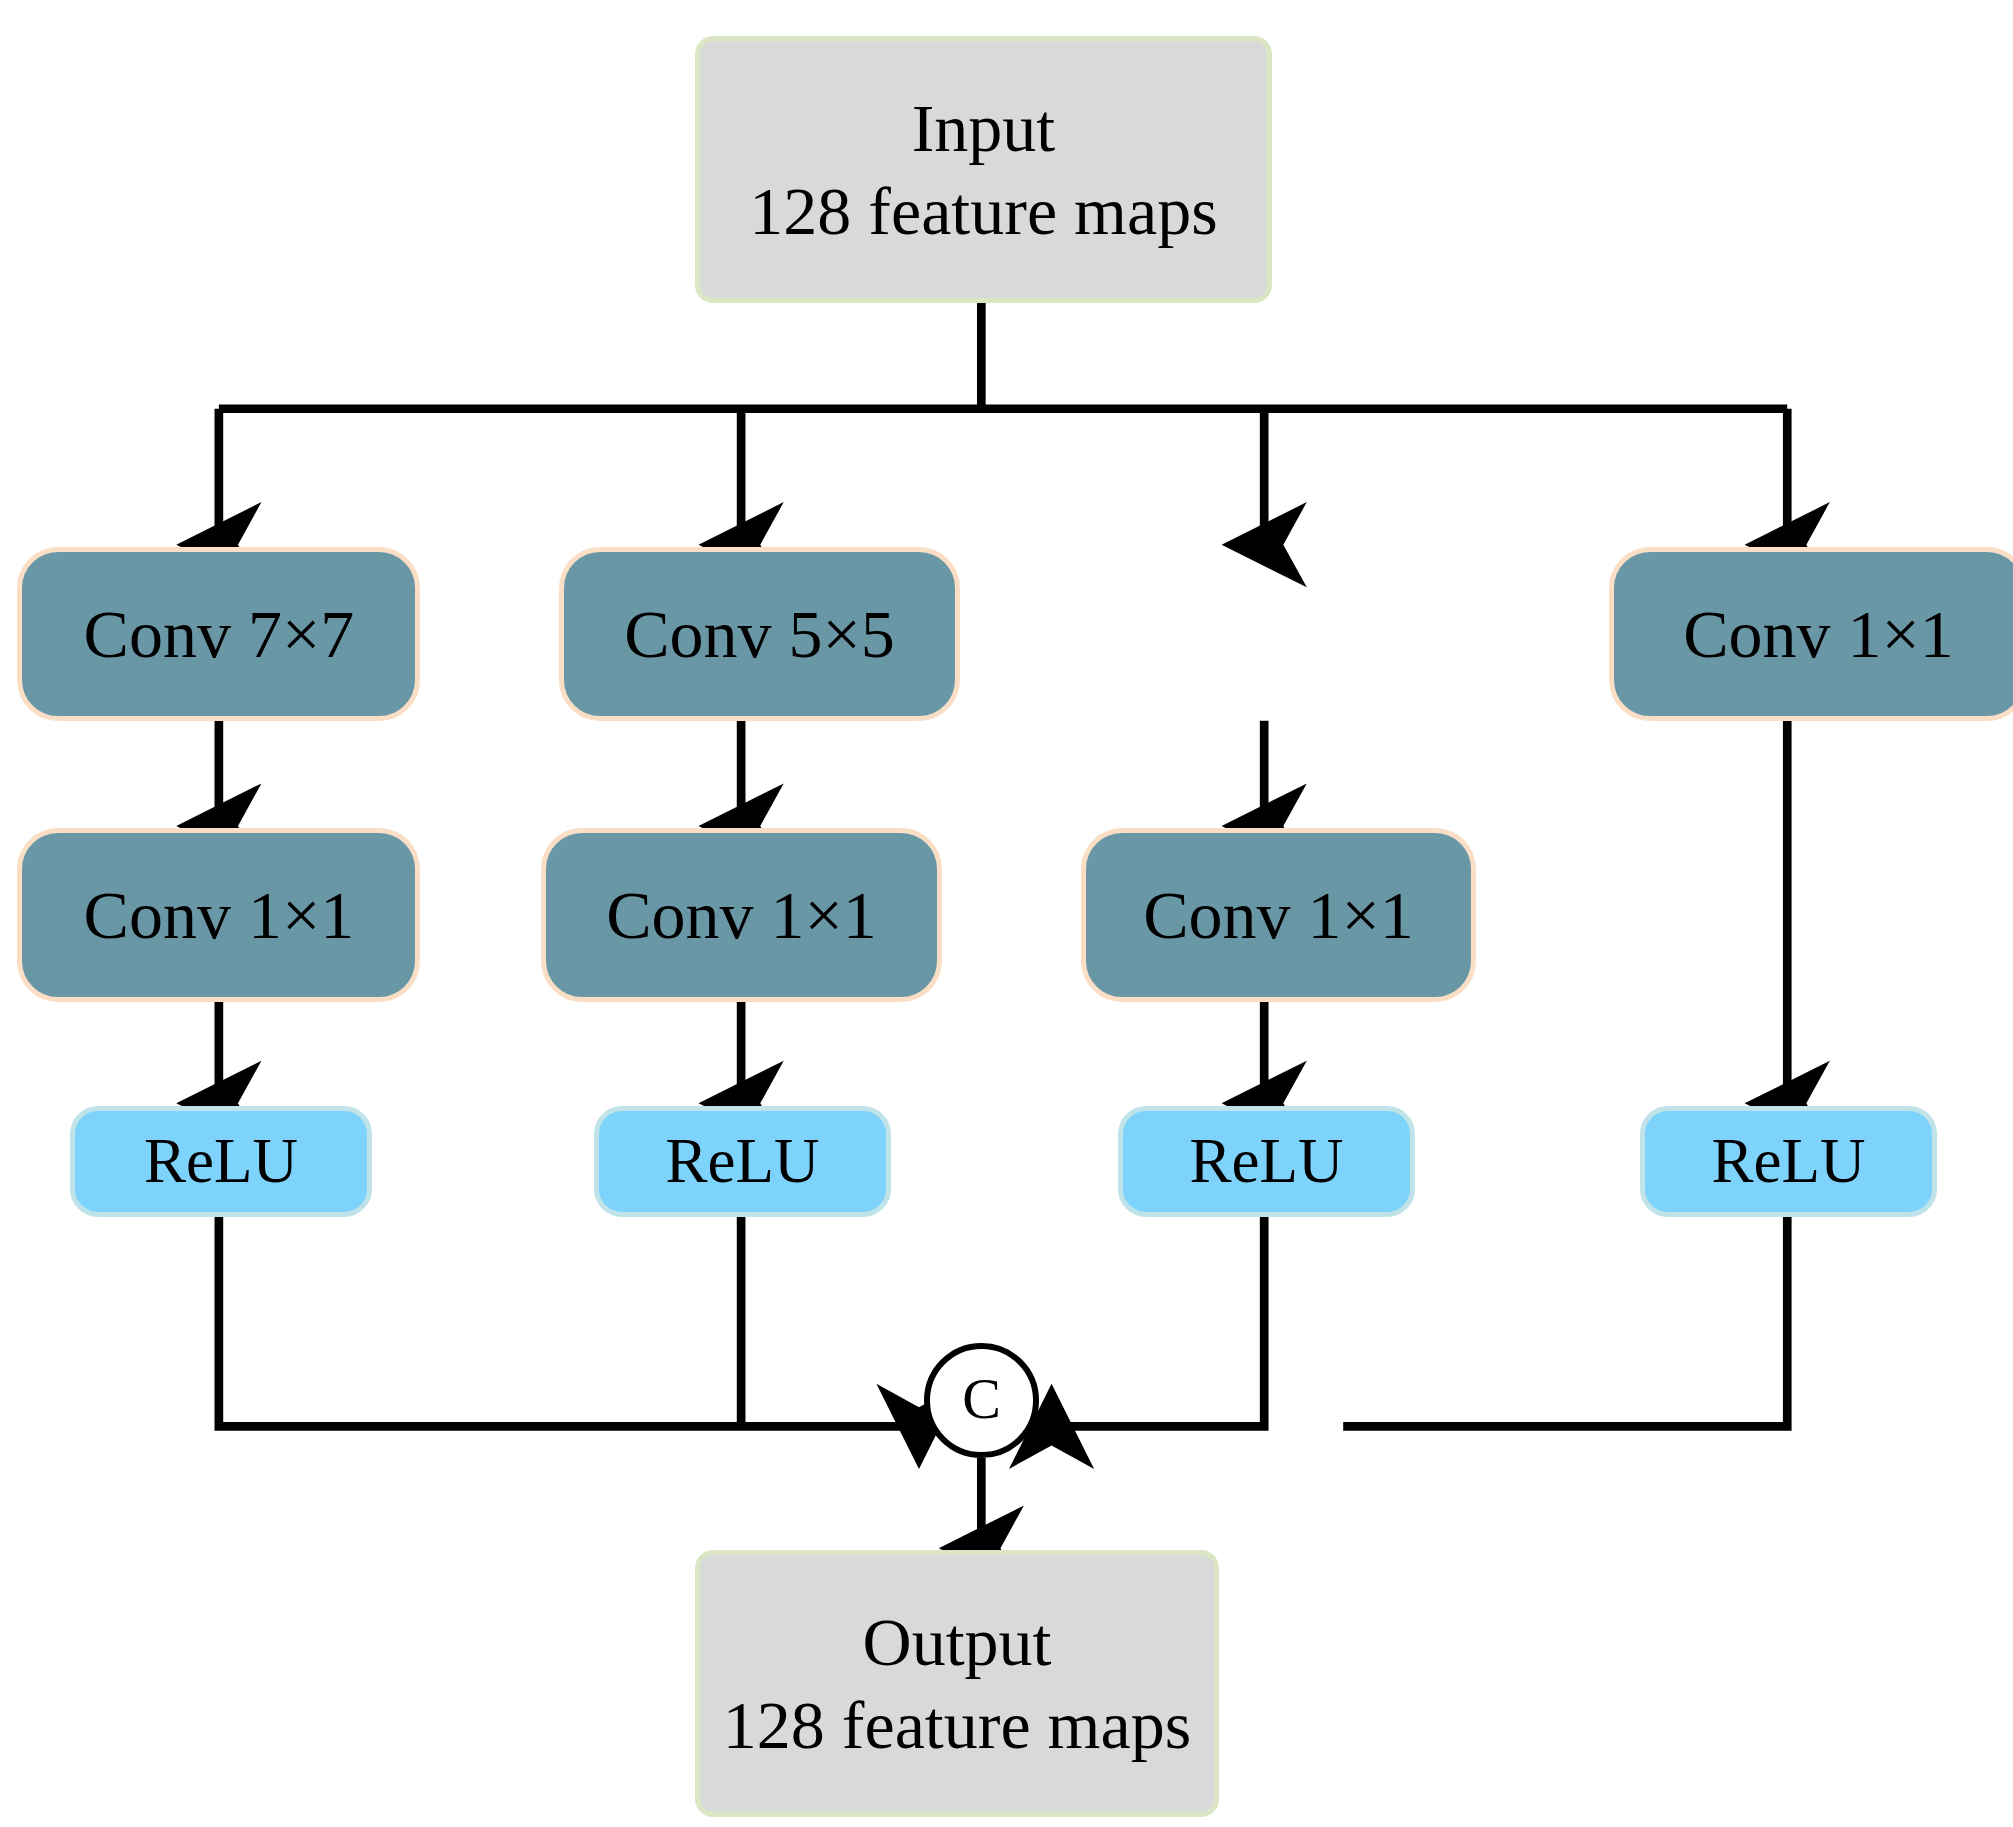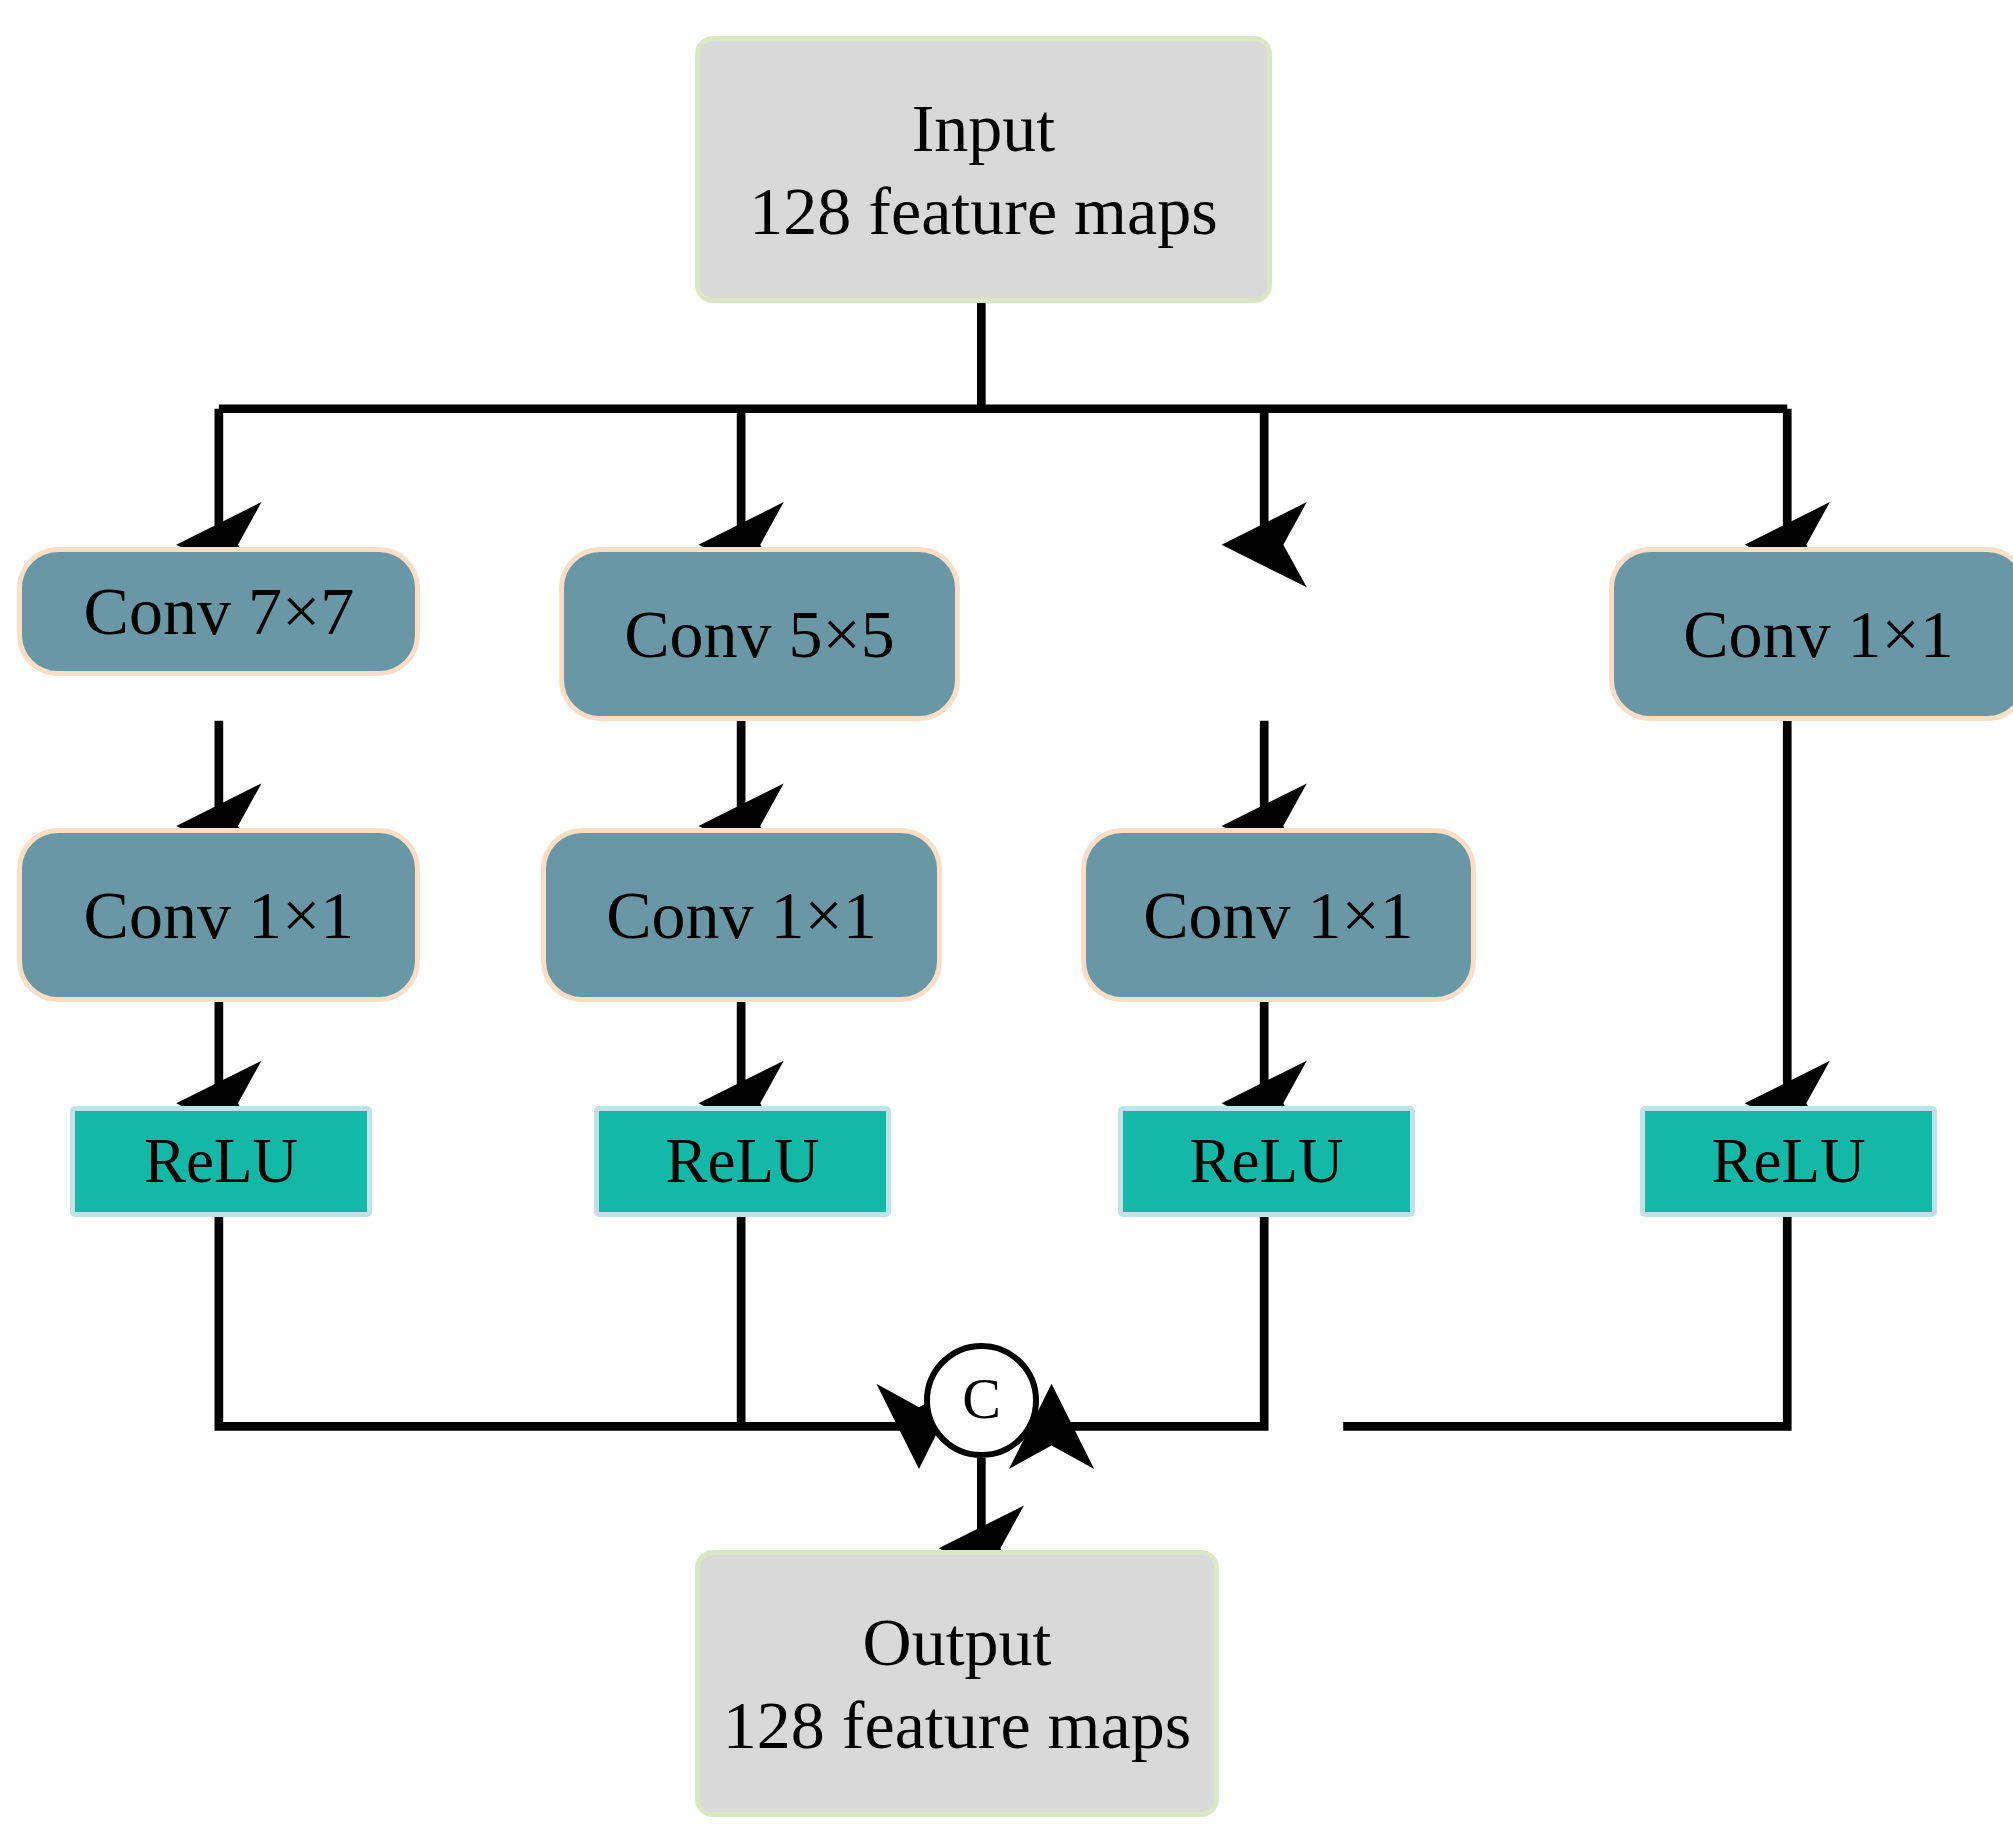--- a/index.html
+++ b/index.html
@@ -43,23 +43,23 @@
     border-radius: 18px;
     font-size: 68px;
   }
   .node-conv {
     background: #6a97a6;
     border: 5.5px solid #fadfc6;
     border-radius: 41px;
     font-size: 68px;
   }
   .node-relu {
-    background: #14b8a6;
+    background: #7dd3fc;
     border: 5.5px solid #bfe3e8;
-    border-radius: 5px;
+    border-radius: 28px;
     font-size: 63px;
   }
   .concat-circle {
     position: absolute;
     box-sizing: border-box;
     background: #ffffff;
     border: 6.3px solid #000000;
     border-radius: 50%;
     display: flex;
     align-items: center;
@@ -105,21 +105,21 @@
     <path d="M 938,1540 L 938,1805" stroke="#000000" stroke-width="11" fill="none"></path>
     <path d="M 1600,1540 L 1600,1805 L 1332,1805" stroke="#000000" stroke-width="11" fill="none" marker-end="url(#arrowhead)"></path>
     <path d="M 2262,1540 L 2262,1805 L 1700,1805" stroke="#000000" stroke-width="11" fill="none"></path>
 
     <path d="M 1242,1845 L 1242,1958" stroke="#000000" stroke-width="11" fill="none" marker-end="url(#arrowhead)"></path>
   </svg>
 
   <div class="node node-io" style="left:695px; top:36px; width:577px; height:267px;">Input
 128 feature maps</div>
 
-  <div class="node node-conv" style="left:17.4px; top:547px; width:403px; height:129px;text-align:right;">Conv 7×7</div>
+  <div class="node node-conv" style="left:17.4px; top:547px; width:403px; height:174px;text-align:right;">Conv 7×7</div>
 
   <div class="node node-conv" style="left:559px; top:547px; width:401px; height:174px;">Conv 5×5</div>
 
 
   <div class="node node-conv" style="left:1609px; top:547px; width:419px; height:174px;">Conv 1×1</div>
 
   <div class="node node-conv" style="left:17.4px; top:828px; width:403px; height:174px;">Conv 1×1</div>
 
   <div class="node node-conv" style="left:541px; top:828px; width:401px; height:174px;">Conv 1×1</div>
 

